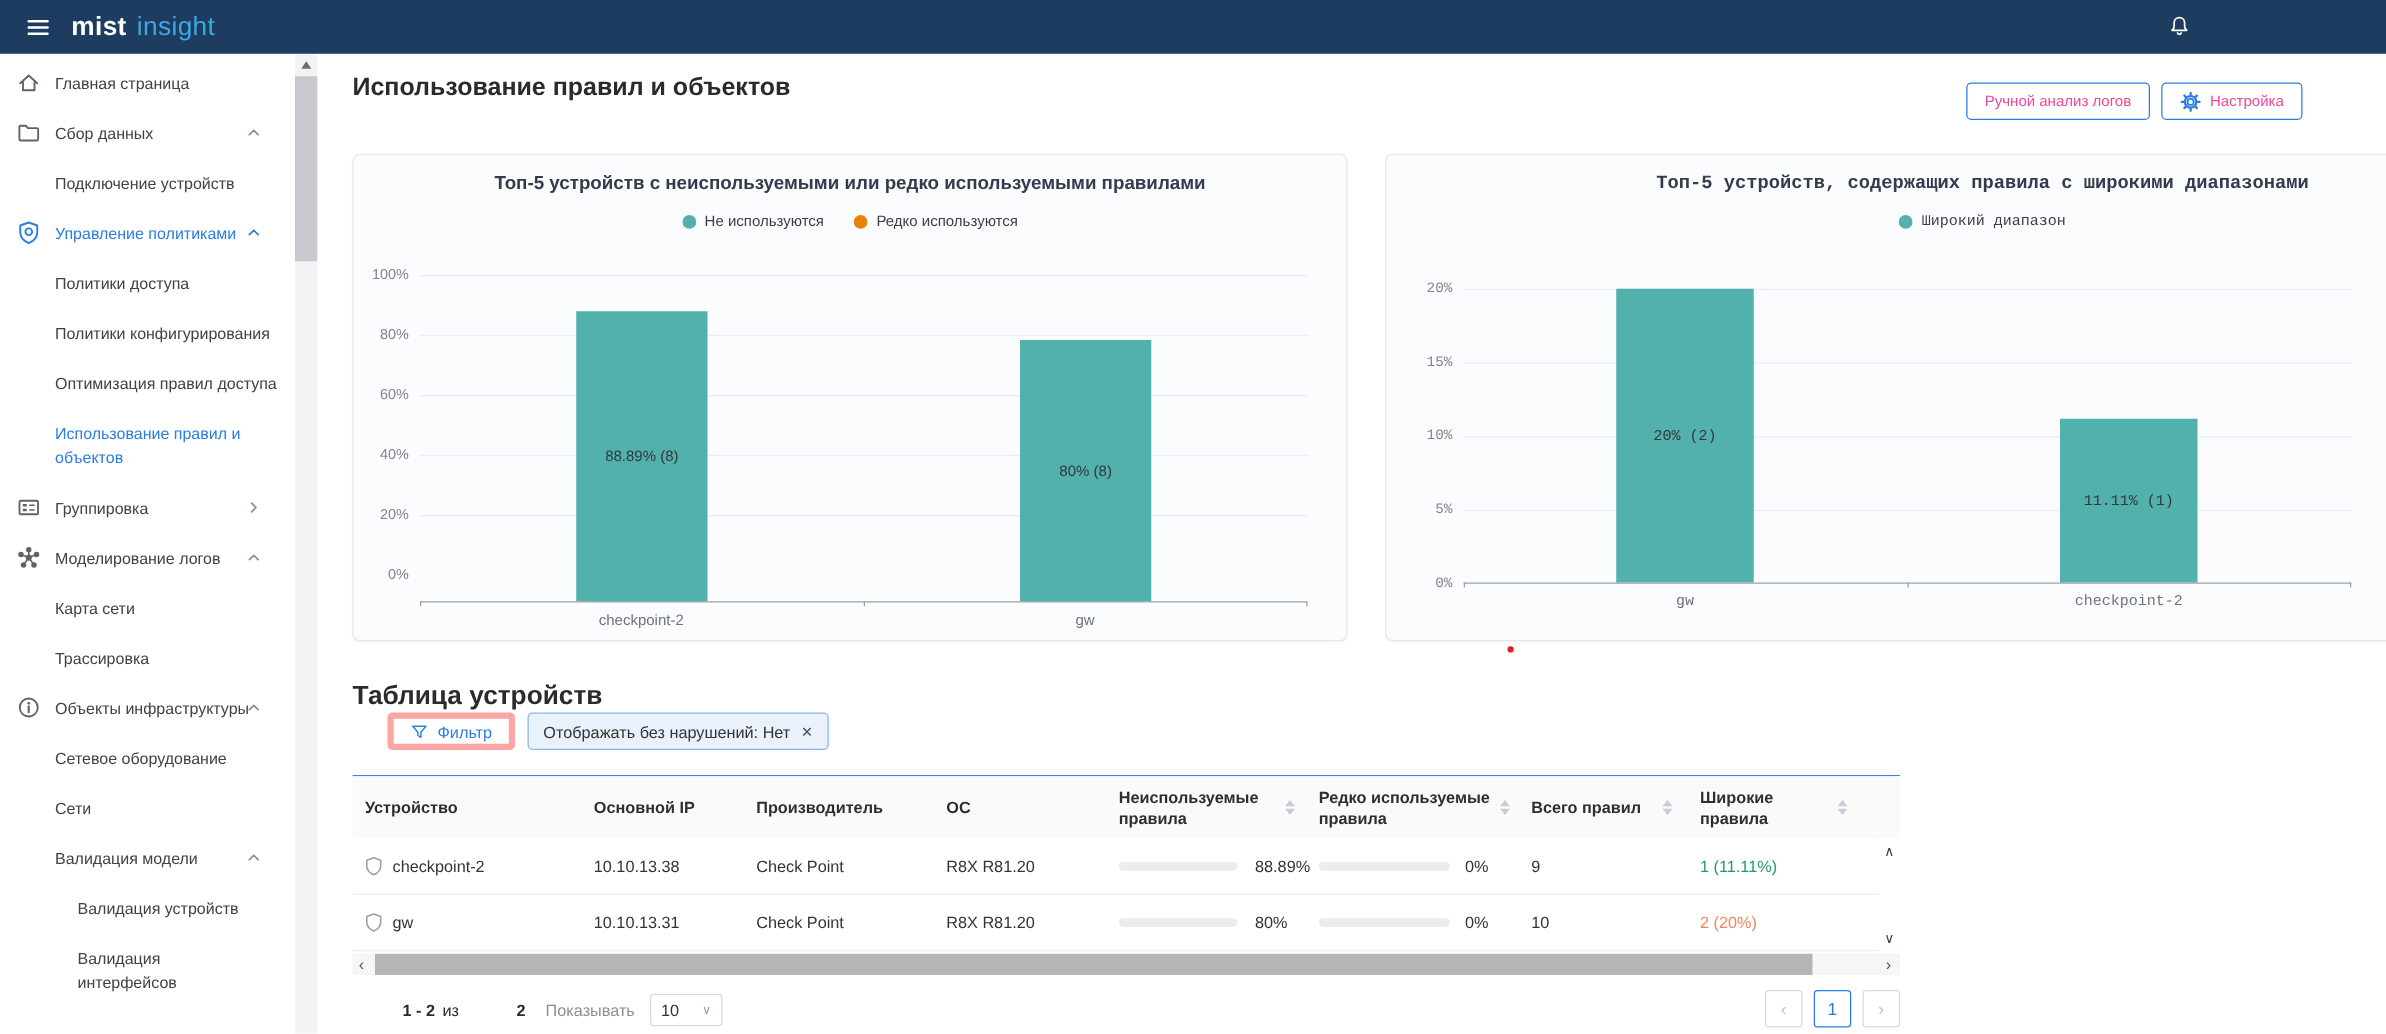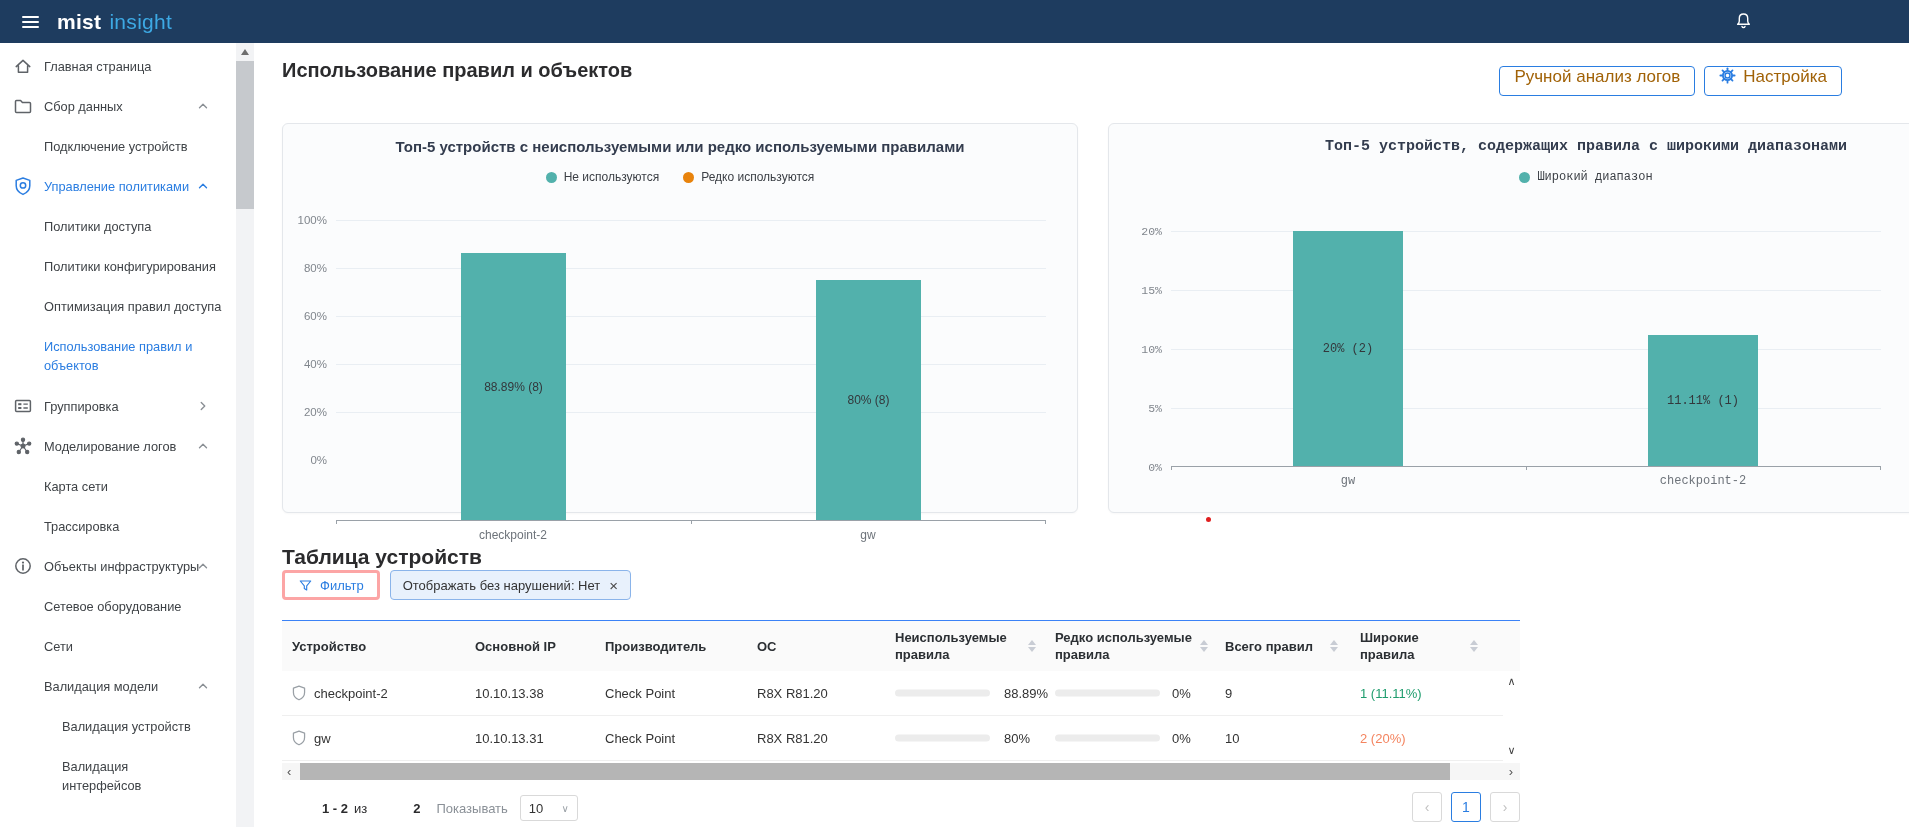--- a/index.html
+++ b/index.html
@@ -29,47 +29,47 @@
   .chev { position:absolute; right:26px; width:14px; height:14px; color:#8a8f95; }
   .sb-scroll { position:absolute; left:236px; top:43px; width:18px; height:784px; background:#f2f3f5; }
   .sb-up { height:18px; display:flex; align-items:center; justify-content:center; }
   .tri-up { width:0; height:0; border-left:4px solid transparent; border-right:4px solid transparent; border-bottom:6px solid #6e6e6e; }
   .sb-thumb { position:absolute; left:0; top:18px; width:18px; height:148px; background:#c6c9cd; }
 
   
   .main { position:absolute; left:254px; top:43px; width:1655px; height:784px; background:#fff; }
   .page-title { position:absolute; left:28px; top:16px; font-size:20px; font-weight:bold; color:#2b2b2d; }
   .top-buttons { position:absolute; top:23px; right:67px; display:flex; gap:9px; }
-  .btn-o { height:30px; padding:0 14px; border:1px solid #2a7de1; border-radius:4px; background:#fff; color:#a16207; font-size:17px; display:flex; align-items:flex-start; gap:7px; cursor:pointer; font-family:"Liberation Sans",sans-serif; }
+  .btn-o { height:30px; padding:0 14px; border:1px solid #2a7de1; border-radius:4px; background:#fff; color:#ec4899; font-size:12px; display:flex; align-items:center; gap:7px; cursor:pointer; font-family:"Liberation Sans",sans-serif; }
 
   
   .card { position:absolute; top:80px; height:390px; background:#fbfcfd; border:1px solid #e4e7eb; border-radius:6px; box-shadow:0 1px 2px rgba(0,0,0,.03); }
   .card.c1 { left:28px; width:796px; }
   .card.c2 { left:854px; width:956px;font-family:Liberation Mono, monospace; }
   .c-title { margin-top:14px; text-align:center; font-size:15px; font-weight:bold; color:#333c4e; }
   .c-legend { margin-top:15px; display:flex; justify-content:center; gap:24px; font-size:12px; color:#3b3f45; }
   .lg-it { display:flex; align-items:center; gap:7px; cursor:pointer; }
   .dot { width:11px; height:11px; border-radius:50%; }
   .dot.teal { background:#52b1ac; } .dot.orange { background:#e8830c; }
   .plot { position:absolute; border-bottom:1px solid #9aa1a8; }
-  .c1 .plot { left:53px; top:96px; width:710px; height:301px; }
+  .c1 .plot { left:53px; top:96px; width:710px; height:262px; }
   .c2 .plot { left:62px; top:107px; width:710px; height:236px; }
   .grid { position:absolute; left:0; width:100%; height:1px; background:#e9eef3; }
   .tick { position:absolute; right:calc(100% + 9px); transform:translateY(-50%); font-size:11.5px; color:#80868d; white-space:nowrap; }
   .axtick { position:absolute; top:100%; width:1px; height:4px; background:#9aa1a8; }
   .bar { position:absolute; bottom:0; background:#52b1ac; display:flex; align-items:center; justify-content:center; }
   .bar span { font-size:12px; color:#33373b; white-space:nowrap; }
   .c1 .bar { width:105px; } .c2 .bar { width:110px; }
   .cat { position:absolute; top:calc(100% + 8px); transform:translateX(-50%); font-size:12px; color:#6d737a; white-space:nowrap; }
   .red-dot { position:absolute; left:952px; top:474px; width:5px; height:5px; border-radius:50%; background:#e01f1f; }
 
   
   .tbl-heading { position:absolute; left:28px; top:502px; font-size:21px; font-weight:bold; color:#2b2b2d; }
   .filter-row { position:absolute; left:28px; top:527px; height:30px; display:flex; gap:10px; }
-  .btn-filter { height:30px; padding:0 13px; border:3px solid #fca5a5; border-radius:4px; background:#fff; color:#2a7de1; font-size:13px; display:flex; align-items:center; gap:7px; cursor:pointer; }
+  .btn-filter { height:30px; padding:0 13px; border:5px solid #fca5a5; border-radius:4px; background:#fff; color:#2a7de1; font-size:13px; display:flex; align-items:center; gap:7px; cursor:pointer;margin-left:28px; }
   .chip { height:30px; padding:0 12px; background:#e8f1fc; border:1px solid #8ab4ea; border-radius:4px; color:#333; font-size:13px; display:flex; align-items:center; gap:9px; cursor:pointer; }
   .chip .x { color:#4a4a4a; font-size:15px; cursor:pointer; }
 
   .tbl { position:absolute; left:28px; top:577px; width:1238px; border-top:1px solid #3b82f6; }
   .thead { position:relative; height:50px; background:#fafafa; }
   .th { position:absolute; top:50%; transform:translateY(-50%); font-size:13px; font-weight:bold; color:#2b2f33; line-height:17px; cursor:pointer; }
   .sort { position:absolute; top:50%; transform:translateY(-50%); display:flex; flex-direction:column; gap:2px; }
   .sort i { width:0; height:0; border-left:4px solid transparent; border-right:4px solid transparent; }
   .sort .u { border-bottom:5px solid #c8ccd4; } .sort .d { border-top:5px solid #c8ccd4; }
   .trow { position:relative; height:45px; background:#fff; border-bottom:1px solid #efefef; cursor:pointer; }

